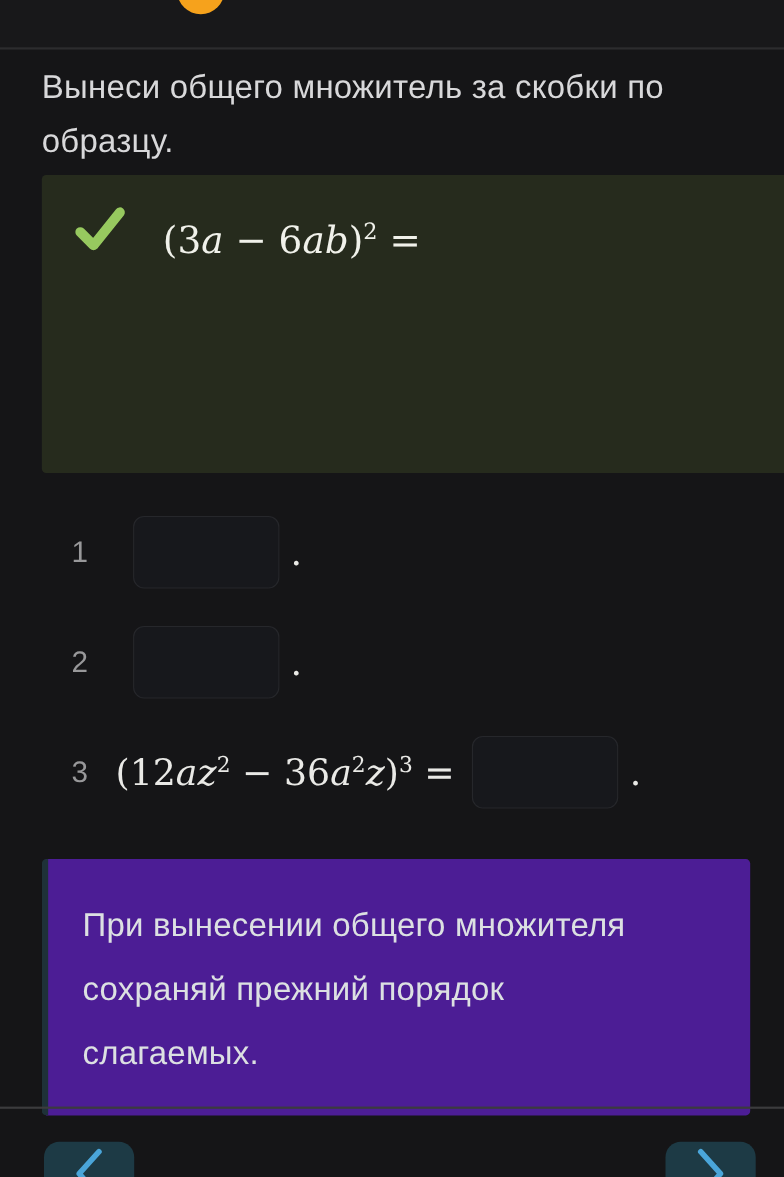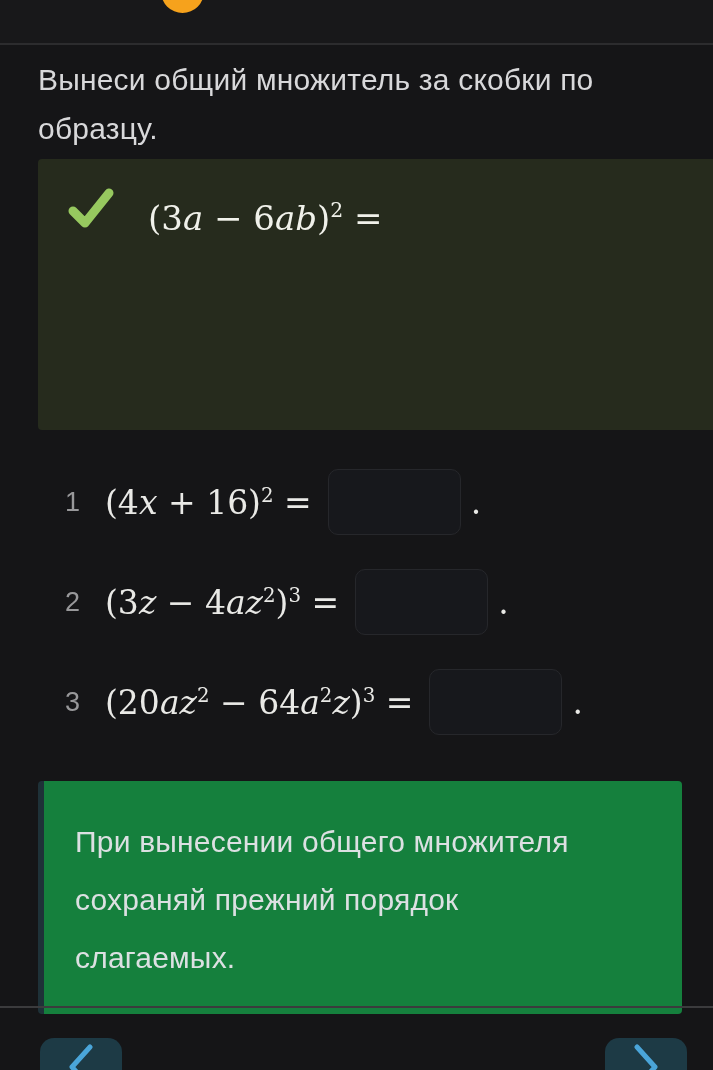--- a/index.html
+++ b/index.html
@@ -44,21 +44,21 @@
   .answer-box{
     box-sizing:border-box;width:133px;height:66px;margin-left:16px;
     background:#17181c;border:1px solid #26272b;border-radius:10px;
     outline:none;color:#e9e9e6;font-size:28px;padding:0 10px;
     font-family:"DejaVu Serif","Liberation Serif",serif;
   }
   .dot{margin-left:10px;font-size:33px;color:#e9e9e6;}
   
   .hint-box{
     box-sizing:border-box;margin-top:44px;width:644px;height:233px;
-    background:#15803d;border-radius:4px;border-left:6px solid #1e3138;
+    background:#4c1d95;border-radius:4px;border-left:6px solid #1e3138;
     padding:32px 40px 0 31px;
   }
   .hint-text{
     margin:0;font-size:30px;line-height:58px;color:#dce0e2;
     max-width:505px;letter-spacing:0.2px;
   }
   
   .bottom-divider{
     position:absolute;left:0;top:1006px;width:713px;height:2px;background:#3b3b3d;
   }
@@ -75,50 +75,48 @@
 <body>
 
 <div class="screen">
 
   <div class="topbar">
     <div class="progress-dot"></div>
   </div>
 
   <div class="content">
 
-    <h1 class="title">Вынеси общий множитель за скобки по образцу.</h1>
+    <h1 class="title">Вынеси общего множитель за скобки по образцу.</h1>
 
     <div class="example-box">
       <svg class="check" width="50" height="46" viewBox="0 0 50 46">
         <path d="M7 26 L19 38 L43 8" fill="none" stroke="#97c95f" stroke-width="9" stroke-linecap="round" stroke-linejoin="round"></path>
       </svg>
       <div class="mlines">
         <div class="mline math"><span>(3</span><span class="mvar">a</span><span> − 6</span><span class="mvar">ab</span><span>)</span><span class="msup">2</span><span> =</span></div>
       </div>
     </div>
 
     <div class="rows">
 
       <div class="row">
         <span class="num">1</span>
-        <span class="math"><span>(4</span><span class="mvar">x</span><span> + 16)</span><span class="msup">2</span><span> =</span></span>
         <input class="answer-box" type="text" value="" style="">
         <span class="dot math">.</span>
       </div>
 
       <div class="row">
         <span class="num">2</span>
-        <span class="math"><span>(3</span><span class="mvar">z</span><span> − 4</span><span class="mvar">az</span><span class="msup">2</span><span>)</span><span class="msup">3</span><span> =</span></span>
         <input class="answer-box" type="text" value="" style="">
         <span class="dot math">.</span>
       </div>
 
       <div class="row">
         <span class="num">3</span>
-        <span class="math"><span>(20</span><span class="mvar">az</span><span class="msup">2</span><span> − 64</span><span class="mvar">a</span><span class="msup">2</span><span class="mvar">z</span><span>)</span><span class="msup">3</span><span> =</span></span>
+        <span class="math"><span>(12</span><span class="mvar">az</span><span class="msup">2</span><span> − 36</span><span class="mvar">a</span><span class="msup">2</span><span class="mvar">z</span><span>)</span><span class="msup">3</span><span> =</span></span>
         <input class="answer-box" type="text" value="" style="">
         <span class="dot math">.</span>
       </div>
 
     </div>
 
     <div class="hint-box">
       <p class="hint-text">При вынесении общего множителя сохраняй прежний порядок слагаемых.</p>
     </div>
 

